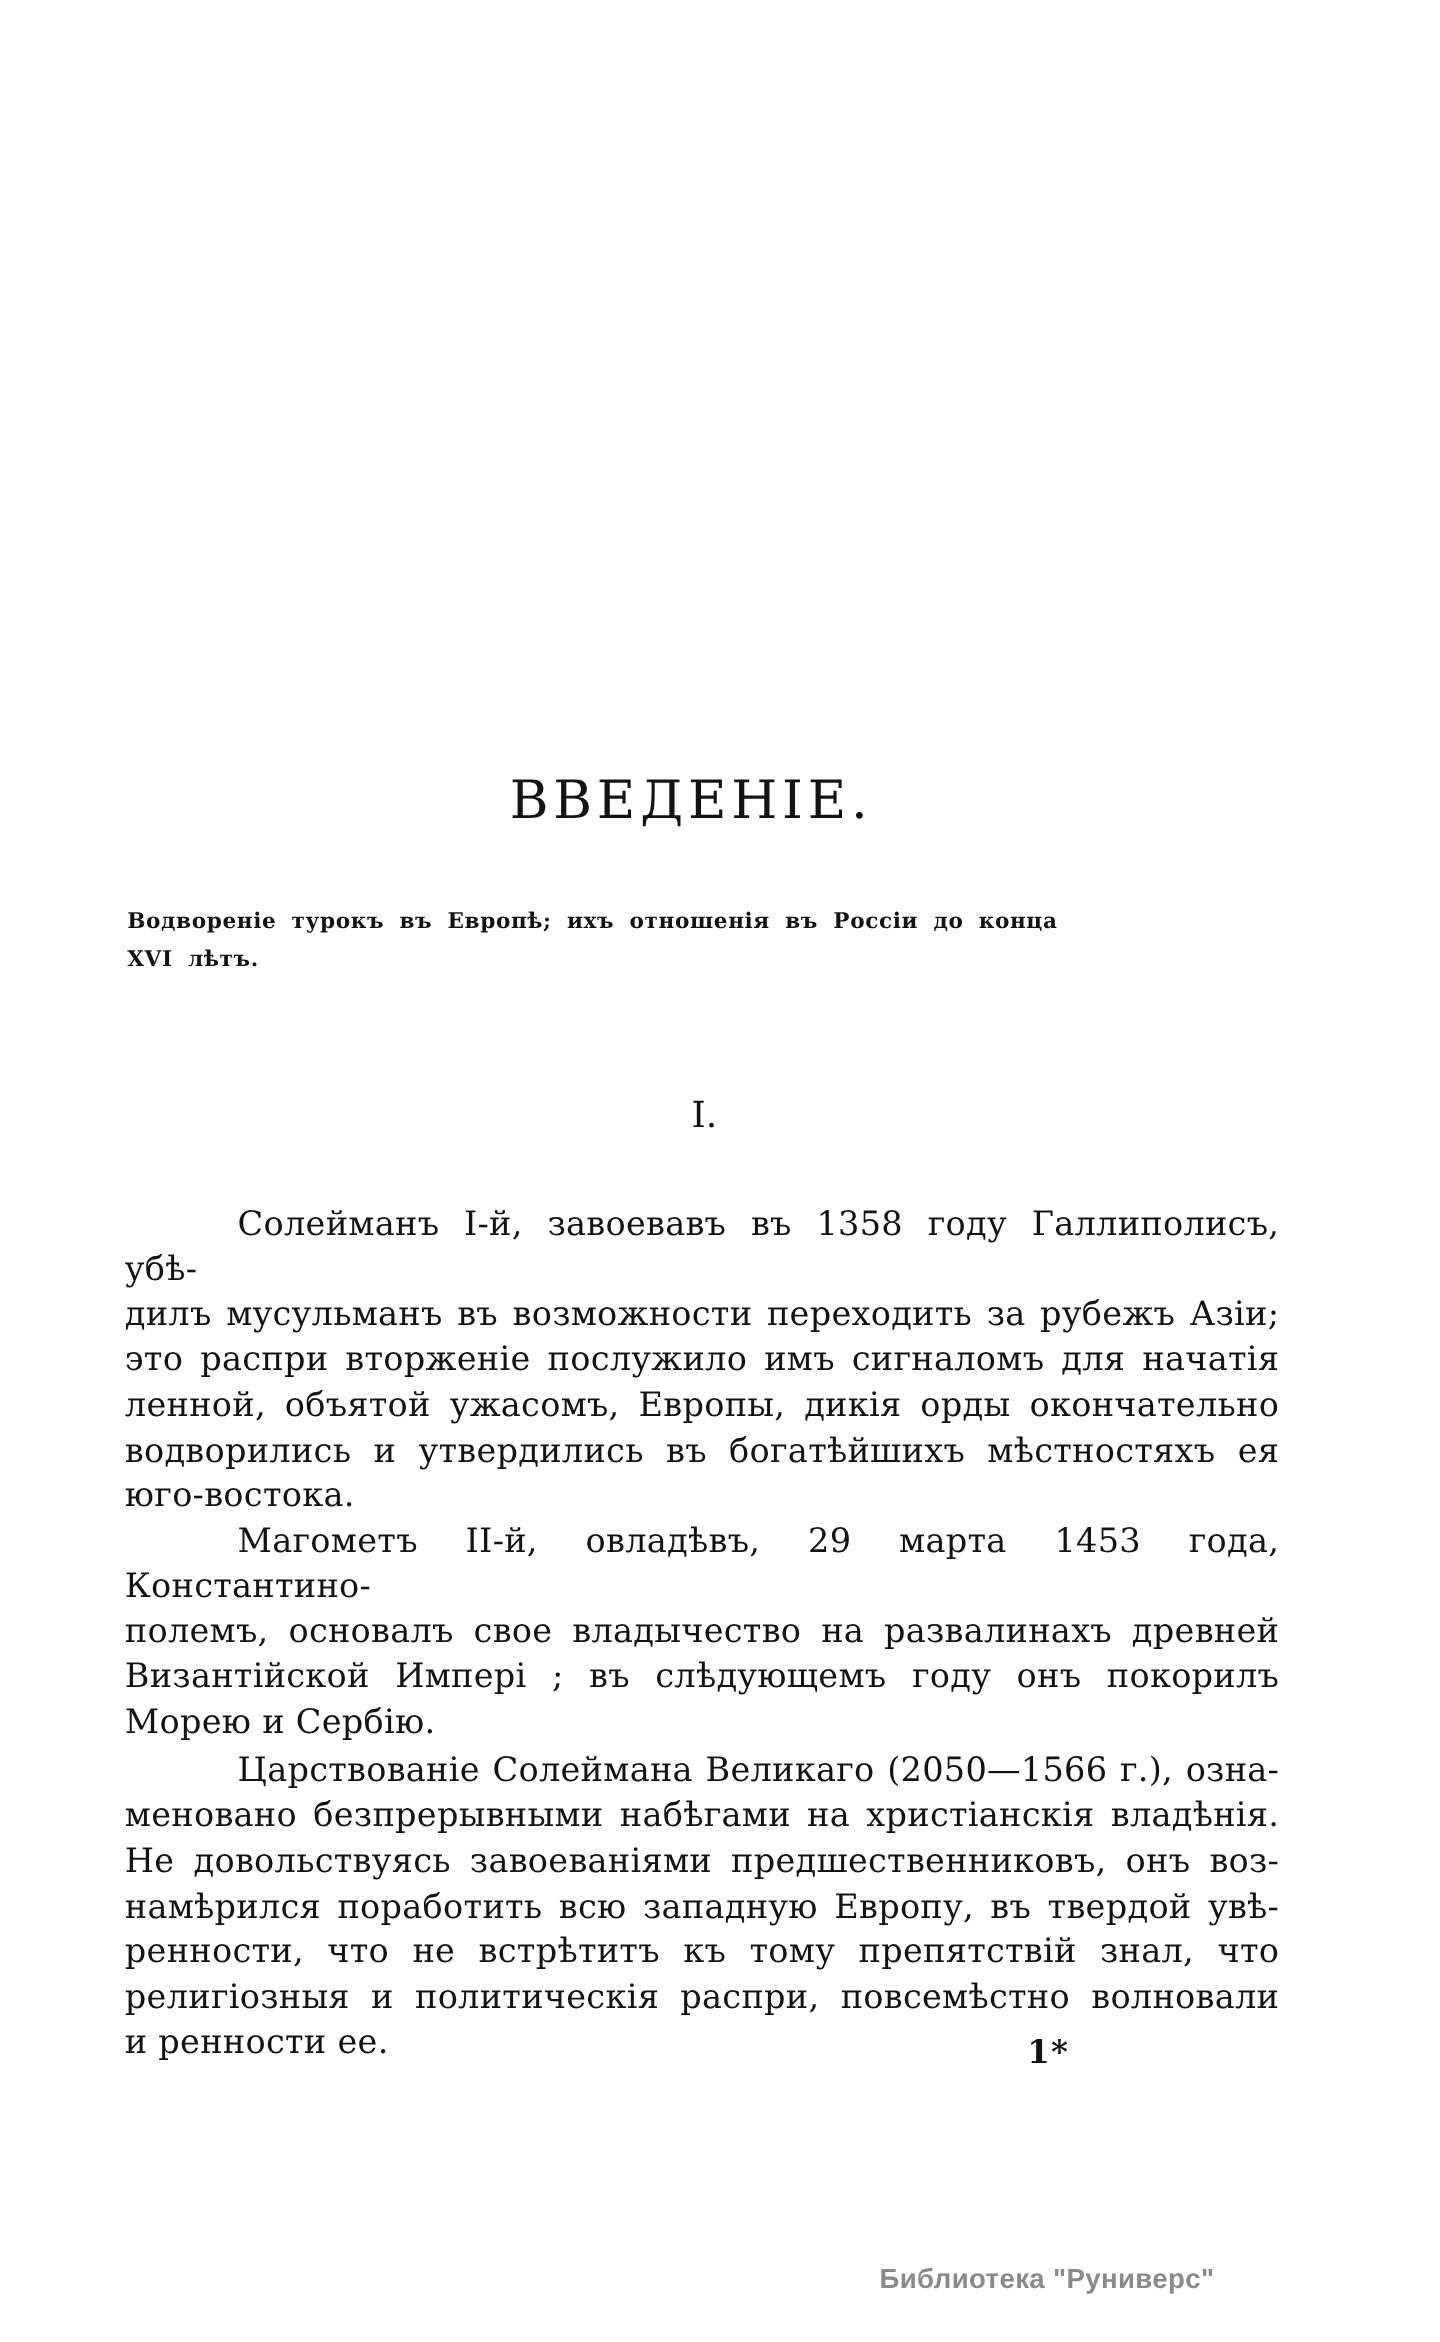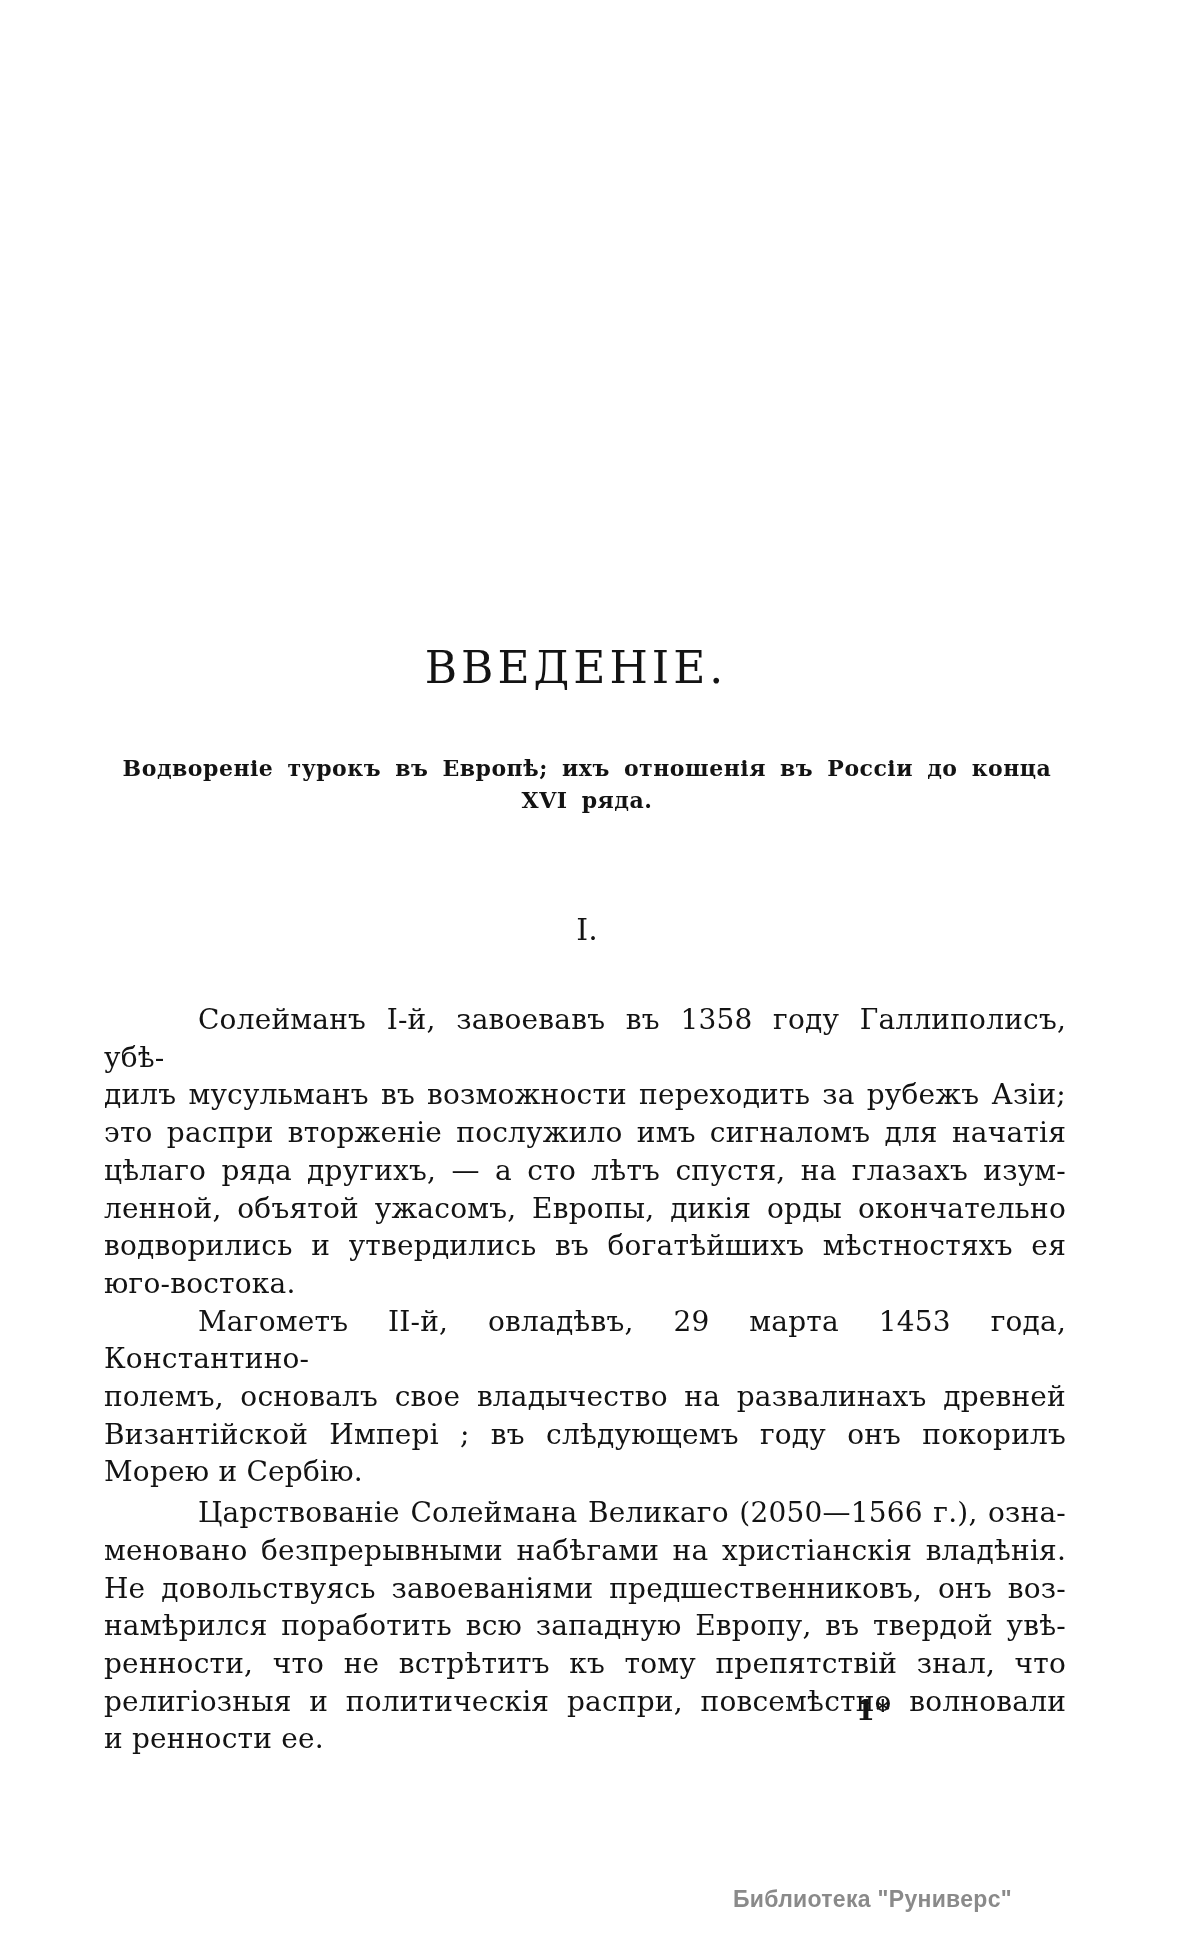--- a/index.html
+++ b/index.html
@@ -23,22 +23,22 @@
     font-weight:normal;
     letter-spacing:4px;
     line-height:1.05;
     white-space:nowrap;
   }
   .subtitle{
     position:absolute;
     top:752px;
     left:106px;
     width:962px;
-    text-align:center;
-    font-size:22px;
+    text-align:left;
+    font-size:18px;
     font-weight:bold;
     line-height:32px;
     letter-spacing:0.5px;
     word-spacing:6px;
   }
   .section-number{
     position:absolute;
     top:911px;
     left:106px;
     width:962px;
@@ -87,32 +87,31 @@
 </style>
 </head>
 <body>
 
 <div class="page">
 
   <h1 class="title">ВВЕДЕНІЕ.</h1>
 
   <div class="subtitle">
     <span>Водвореніе турокъ въ Европѣ; ихъ отношенія въ Россіи до конца</span><br>
-    <span>XVI ряда.</span>
+    <span>XVI лѣтъ.</span>
   </div>
 
   <div class="section-number">I.</div>
 
   <div class="body-text">
 
     <div class="para p1">
       <div class="line indent">Солейманъ I-й, завоевавъ въ 1358 году Галлиполисъ, убѣ-</div>
       <div class="line">дилъ мусульманъ въ возможности переходить за рубежъ Азіи;</div>
       <div class="line">это распри вторженіе послужило имъ сигналомъ для начатія</div>
-      <div class="line">цѣлаго ряда другихъ, — а сто лѣтъ спустя, на глазахъ изум-</div>
       <div class="line">ленной, объятой ужасомъ, Европы, дикія орды окончательно</div>
       <div class="line">водворились и утвердились въ богатѣйшихъ мѣстностяхъ ея</div>
       <div class="line last">юго-востока.</div>
     </div>
 
     <div class="para p2">
       <div class="line indent">Магометъ II-й, овладѣвъ, 29 марта 1453 года, Константино-</div>
       <div class="line">полемъ, основалъ свое владычество на развалинахъ древней</div>
       <div class="line">Византійской Импері ; въ слѣдующемъ году онъ покорилъ</div>
       <div class="line last">Морею и Сербію.</div>

